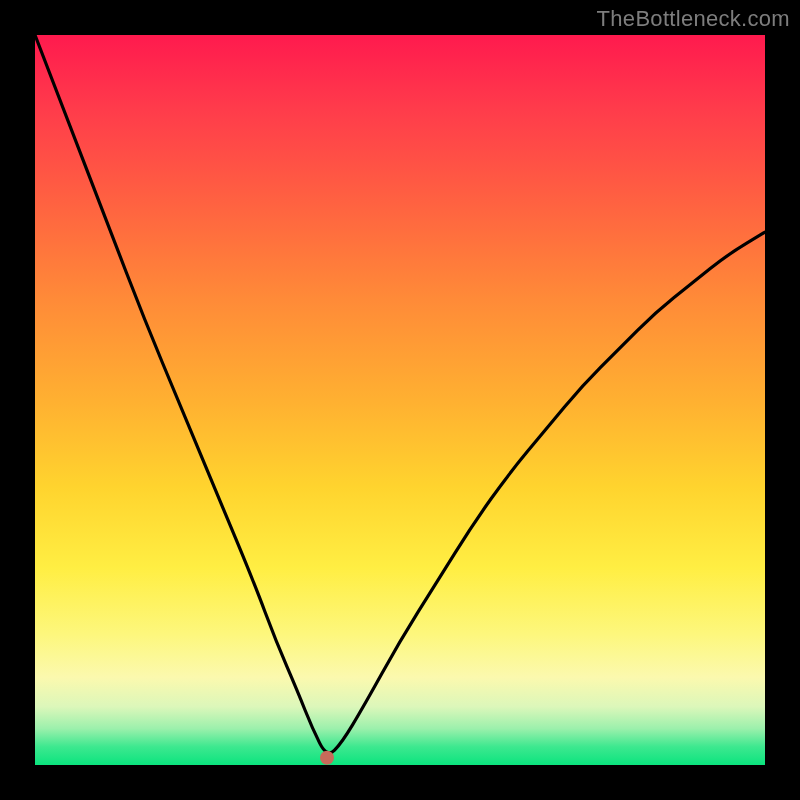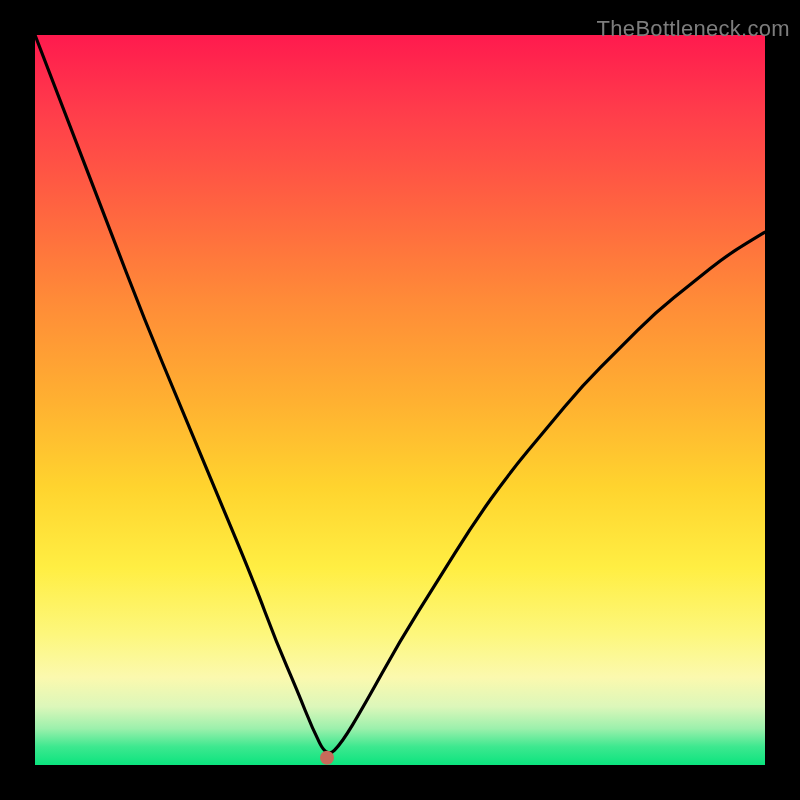--- a/index.html
+++ b/index.html
@@ -36,21 +36,21 @@
       #fdf77c 82%,
       #fbf9ae 88%,
       #dcf7ba 92%,
       #9cf0ac 95%,
       #3de88f 97.5%,
       #0be47e 100%
     );
   }
   .attrib {
     position: absolute;
-    top: 16px;
+    top: 6px;
     right: 10px;
     color: #7d7d7d;
     font-size: 22px;
     font-weight: 500;
     letter-spacing: .3px;
     z-index: 5;
   }
   svg.curve {
     position: absolute;
     inset: 0;

